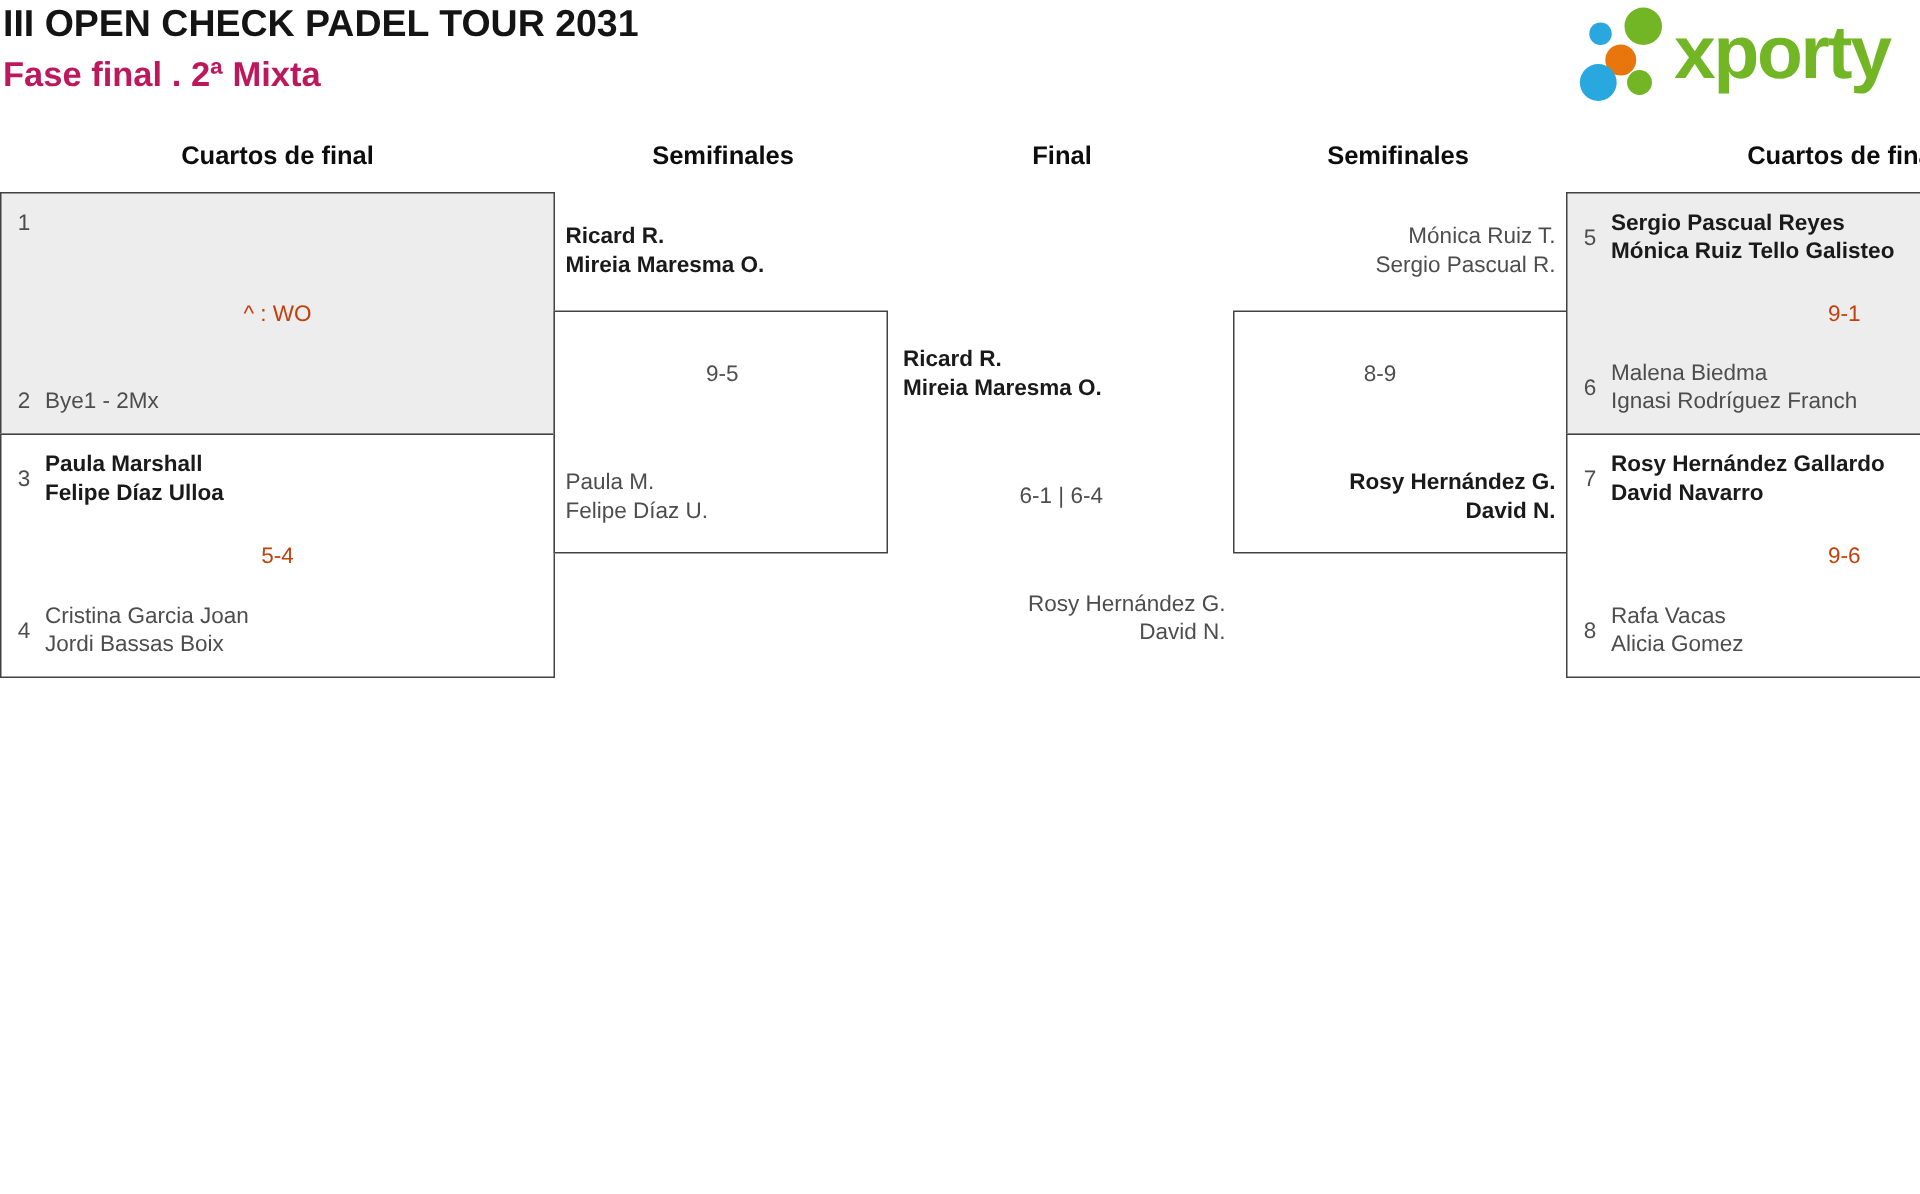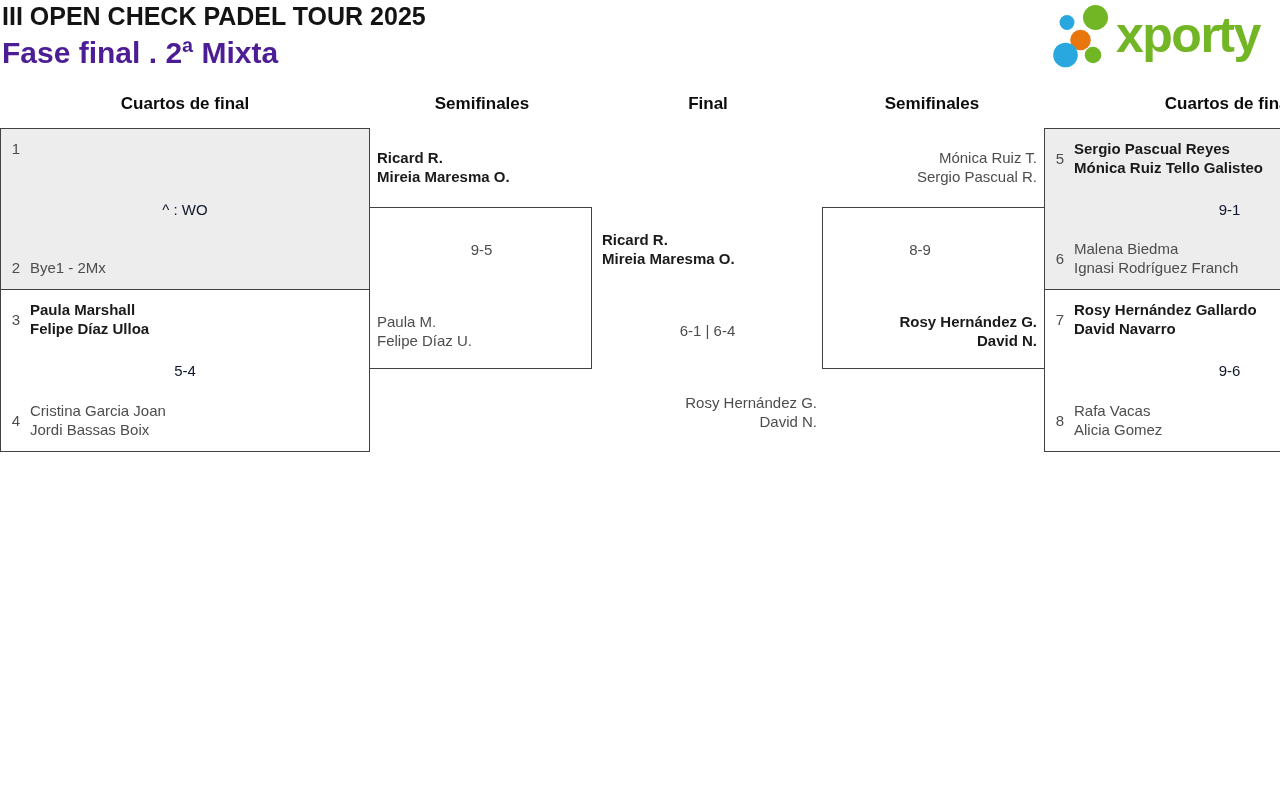--- a/index.html
+++ b/index.html
@@ -1,51 +1,51 @@
 <!DOCTYPE html>
 <html><head>
 <meta charset="utf-8">
 <style>
   html,body{margin:0;padding:0;background:#ffffff;}
   .page{position:relative;width:1280px;height:796px;overflow:hidden;background:#ffffff;
         font-family:"Liberation Sans",sans-serif;}
   
   .title1{position:absolute;left:2px;top:2px;font-size:25px;font-weight:700;color:#141414;white-space:nowrap;}
-  .title2{position:absolute;left:2px;top:36px;font-size:30px;font-weight:700;color:#4c1d95;white-space:nowrap;}
+  .title2{position:absolute;left:2px;top:36px;font-size:23px;font-weight:700;color:#be185d;white-space:nowrap;}
   .logo{position:absolute;left:1046px;top:0;cursor:pointer;}
   .logo text{font-family:"Liberation Sans",sans-serif;font-weight:bold;font-size:50px;letter-spacing:-1.5px;}
   
   .col-header{position:absolute;top:94px;width:300px;text-align:center;font-size:17px;font-weight:700;
               color:#0d0d0d;white-space:nowrap;}
   
   .box{position:absolute;width:370px;border:1px solid #424242;background:#ffffff;box-sizing:border-box;}
   .box.alt{background:#ededed;}
   .box.sf{width:223px;}
   
   .entry{position:absolute;left:8px;right:8px;display:flex;align-items:center;gap:7px;}
   .entry-top{top:10px;}
   .entry-bottom{bottom:12px;}
   .seed{flex:none;width:14px;text-align:center;font-size:15px;line-height:19px;color:#4d4d4d;}
   .names{font-size:15px;line-height:19px;color:#4d4d4d;}
   .names .nline{display:block;white-space:nowrap;}
   .winner{font-weight:700;color:#1a1a1a;}
-  .score{position:absolute;left:0;right:0;top:71px;text-align:center;font-size:15px;line-height:19px;color:#0f172a;}
+  .score{position:absolute;left:0;right:0;top:71px;text-align:center;font-size:15px;line-height:19px;color:#c2410c;}
   
   .ft{position:absolute;font-size:15px;line-height:19px;color:#4d4d4d;white-space:nowrap;}
   .ft .nline{display:block;}
   .ft.center{text-align:center;}
   .ft.right{text-align:right;}
   .ft.winner{font-weight:700;color:#1a1a1a;}
 </style>
 </head>
 <body>
 
 <div class="page">
 
-  <div class="title1">III OPEN CHECK PADEL TOUR 2025</div>
+  <div class="title1">III OPEN CHECK PADEL TOUR 2031</div>
   <div class="title2">Fase final . 2ª Mixta</div>
 
   <svg class="logo" width="236" height="72" viewBox="0 0 236 72">
     <circle cx="49.5" cy="17.5" r="12.5" fill="#72b626"></circle>
     <circle cx="21" cy="22.5" r="7.5" fill="#29a8e0"></circle>
     <circle cx="34.5" cy="40" r="10.3" fill="#e8760d"></circle>
     <circle cx="19.5" cy="55" r="12.3" fill="#29a8e0"></circle>
     <circle cx="47" cy="55" r="8.3" fill="#72b626"></circle>
     <text x="70" y="52" fill="#72b626">xporty</text>
   </svg>

